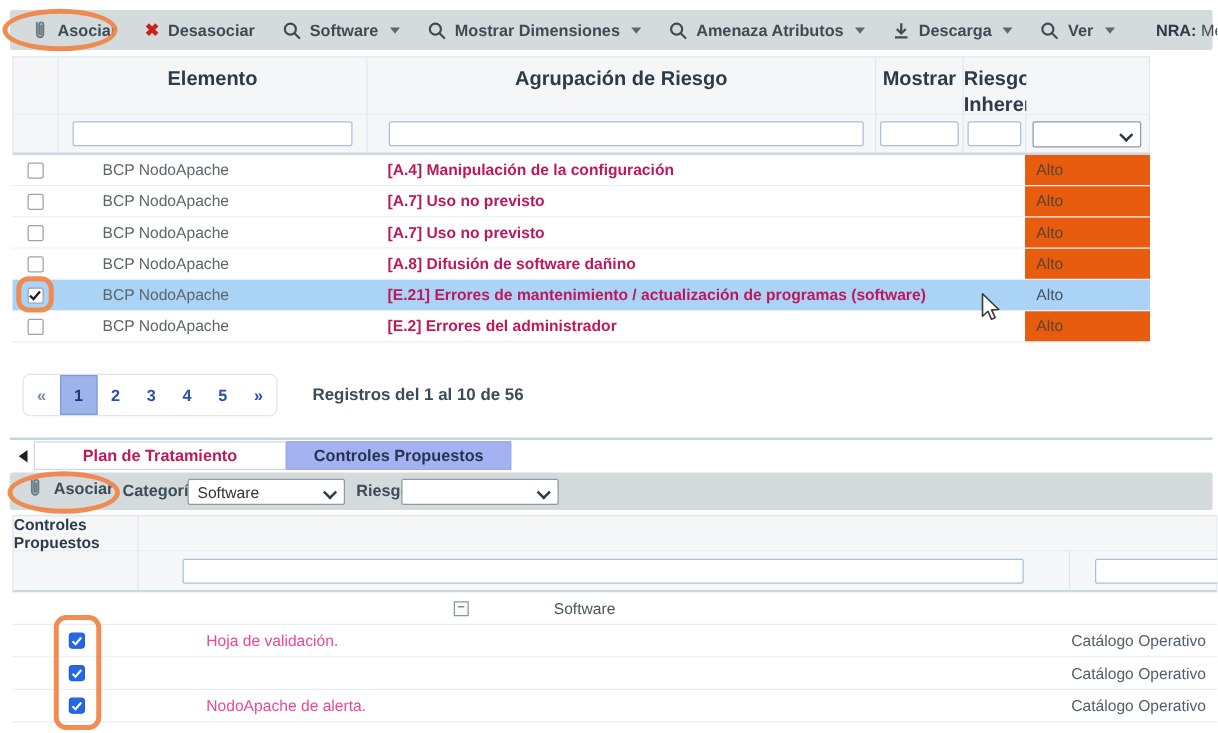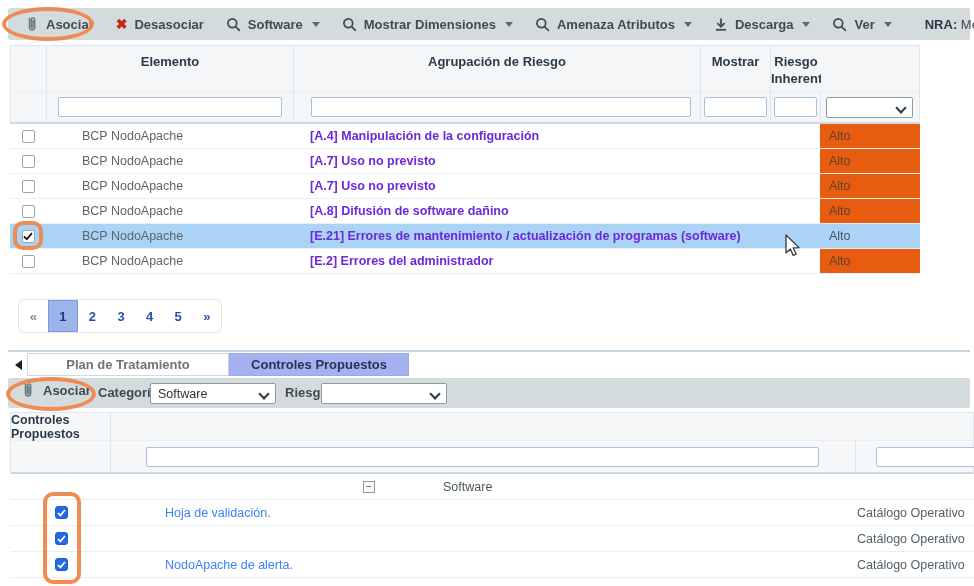--- a/index.html
+++ b/index.html
@@ -24,40 +24,40 @@
   .nra { font-size:13px; padding:0 6px; white-space:nowrap; }
   .nra b { font-weight:bold; color:#2d3a47; }
   .nra span.val { font-weight:normal; }
   .icon-x { color:#c9231a; font-size:14px; font-weight:bold; line-height:1; }
   .ic { display:inline-flex; }
   
   .t1 { position:absolute; left:10px; top:45px; width:910px; }
   .t1-grid { display:grid; grid-template-columns:36px 247px 407px 70px 50px 100px; }
   .t1-head { background:#f4f6f8; border:1px solid #dfe7ee; border-bottom:none; }
   .t1-head .hcell { border-right:1px solid #dfe7ee; padding-top:8px; height:45px;
-    text-align:center; font-size:13px; font-weight:bold; color:#2d3a47; overflow:hidden; line-height:1.3; }
+    text-align:center; font-size:16px; font-weight:bold; color:#2d3a47; overflow:hidden; line-height:1.3; }
   .t1-head .hcell:last-child { border-right:none; }
   .t1-filter { background:#f4f6f8; border:1px solid #dfe7ee; border-top:1px solid #e6edf3;
     border-bottom:2px solid #ccd8e2; }
   .t1-filter .fcell { border-right:1px solid #dfe7ee; height:30px; display:flex; align-items:center; }
   .t1-filter .fcell:last-child { border-right:none; }
   .flt-input { height:20px; border:1px solid #a9c0dc; border-radius:2px; background:#fff;
     font-family:inherit; font-size:12px; padding:0 4px; outline:none; }
   .flt-select { height:21px; background:#fff; border:1px solid #8e9ba3; border-radius:2px;
     display:flex; align-items:center; justify-content:flex-end; padding:0 7px; }
   .chev { width:9px; height:9px; display:inline-block; position:relative; }
   .chev::before { content:""; position:absolute; left:1px; top:1px; width:6px; height:6px;
     border-right:2px solid #2d3a47; border-bottom:2px solid #2d3a47; transform:rotate(45deg); }
   .t1-row { height:25px; border-bottom:1px solid #e9eef2; background:#fff; align-items:stretch; }
   .t1-row.selected { background:#aad3f5; }
   .cell { display:flex; align-items:center; font-size:12.5px; }
   .c-check { justify-content:center; }
   .c-elem { padding-left:36px; color:#5c666d; }
   .c-amen { padding-left:17px; }
-  .threat-link { color:#6d28d9; font-weight:bold; text-decoration:none; font-size:12.5px; white-space:nowrap; }
+  .threat-link { color:#be185d; font-weight:bold; text-decoration:none; font-size:12.5px; white-space:nowrap; }
   .c-riesgo { background:#e85c0f; color:#5f4130; padding-left:9px; font-size:12.5px; }
   .t1-row.selected .c-riesgo { background:transparent; color:#41546a; }
   
   .cb { width:13px; height:13px; border:1px solid #98a5ad; background:#fff; border-radius:2px;
     display:inline-flex; align-items:center; justify-content:center; }
   .cb.checked svg { display:block; }
   .cb-blue { width:13px; height:13px; background:#2468e5; border:1px solid #1d5ed0; border-radius:3px;
     display:inline-flex; align-items:center; justify-content:center; }
   
   .pager { position:absolute; left:18px; top:299px; width:204px; height:34px; background:#fff;
@@ -67,21 +67,21 @@
   .pg.nav-prev { color:#7a89a8; }
   .pg.active { background:#9db4ea; border:1px solid #7f99dd; color:#1f3a7a; }
   .registros { position:absolute; left:250px; top:308px; font-size:13.5px; font-weight:bold; color:#3d4c54; }
   
   .tabstrip { position:absolute; left:8px; top:350px; width:962px; height:26px;
     border-top:2px solid #c6d3e0; background:#fff; }
   .tab-arrow { position:absolute; left:7px; top:8px; width:0; height:0;
     border-top:5px solid transparent; border-bottom:5px solid transparent; border-right:7px solid #1e1e1e; }
   .tab { position:absolute; top:1px; height:23px; display:flex; align-items:center; justify-content:center;
     font-size:13px; cursor:default; }
-  .tab.t-plan { left:19px; width:202px; background:#fff; border:1px solid #cdd9e3; color:#737373; font-weight:bold; }
+  .tab.t-plan { left:19px; width:202px; background:#fff; border:1px solid #cdd9e3; color:#be185d; font-weight:bold; }
   .tab.t-controles { left:221px; width:180px; background:#a5b2f2; border:1px solid #9aa8ec;
     color:#273350; font-weight:bold; }
   
   .tb2-label { position:absolute; font-size:13px; font-weight:bold; color:#3d4c54; top:7px; }
   .tb2-select { position:absolute; top:5px; height:21px; background:#fff; border:1px solid #8e9ba3;
     border-radius:2px; display:flex; align-items:center; justify-content:space-between;
     font-size:12.5px; color:#333; padding:0 7px; }
   
   .t2 { position:absolute; left:10px; top:412px; width:964px; }
   .t2-grid { display:grid; grid-template-columns:100px 745px 119px; }
@@ -92,21 +92,21 @@
   .t2-filter { background:#f5f7f9; border:1px solid #dfe7ee; border-top:1px solid #e9eef3;
     border-bottom:2px solid #ccd8e2; height:34px; }
   .t2-filter .fcell { border-right:1px solid #dfe7ee; display:flex; align-items:center; }
   .t2-filter .fcell:last-child { border-right:none; }
   .t2-group { position:relative; height:26px; border-bottom:1px solid #e9eef3; background:#fff; }
   .expander { position:absolute; left:353px; top:7px; width:12px; height:12px; border:1px solid #8a99a3;
     background:#f7f9fa; font-size:10px; line-height:10px; text-align:center; color:#444; }
   .group-label { position:absolute; left:433px; top:6px; font-size:12.5px; color:#4a565e; }
   .t2-row { position:relative; height:26px; border-bottom:1px solid #e9eef3; background:#fff; }
   .t2-row .row-cb { position:absolute; left:45px; top:6px; }
-  .t2-row .ctl-name { position:absolute; left:155px; top:6px; font-size:12.5px; color:#3b82f6; }
+  .t2-row .ctl-name { position:absolute; left:155px; top:6px; font-size:12.5px; color:#ec4899; }
   .t2-row .ctl-cat { position:absolute; left:847px; top:6px; font-size:12.5px; color:#53606a; white-space:nowrap; }
   
   .ann { position:absolute; border:4px solid rgba(240,135,74,0.95); pointer-events:none; }
   .ann.ellipse { border-radius:50%; }
   .ann.rrect { border-radius:10px; }
   .cursor { position:absolute; pointer-events:none; }
 </style>
 </head>
 <body>
 
@@ -292,20 +292,21 @@
 
   <div class="pager">
     <div class="pg nav-prev">«</div>
     <div class="pg active">1</div>
     <div class="pg">2</div>
     <div class="pg">3</div>
     <div class="pg">4</div>
     <div class="pg">5</div>
     <div class="pg">»</div>
   </div>
+  <div class="registros">Registros del 1 al 10 de 56</div>
 
   <div class="tabstrip">
     <div class="tab-arrow"></div>
     <div class="tab t-plan">Plan de Tratamiento</div>
     <div class="tab t-controles">Controles Propuestos</div>
   </div>
 
   <div class="toolbar tb2">
     <div class="tb-item" style="position:absolute;left:14px;top:4px;padding:0;gap:8px;">
       <span class="ic">

